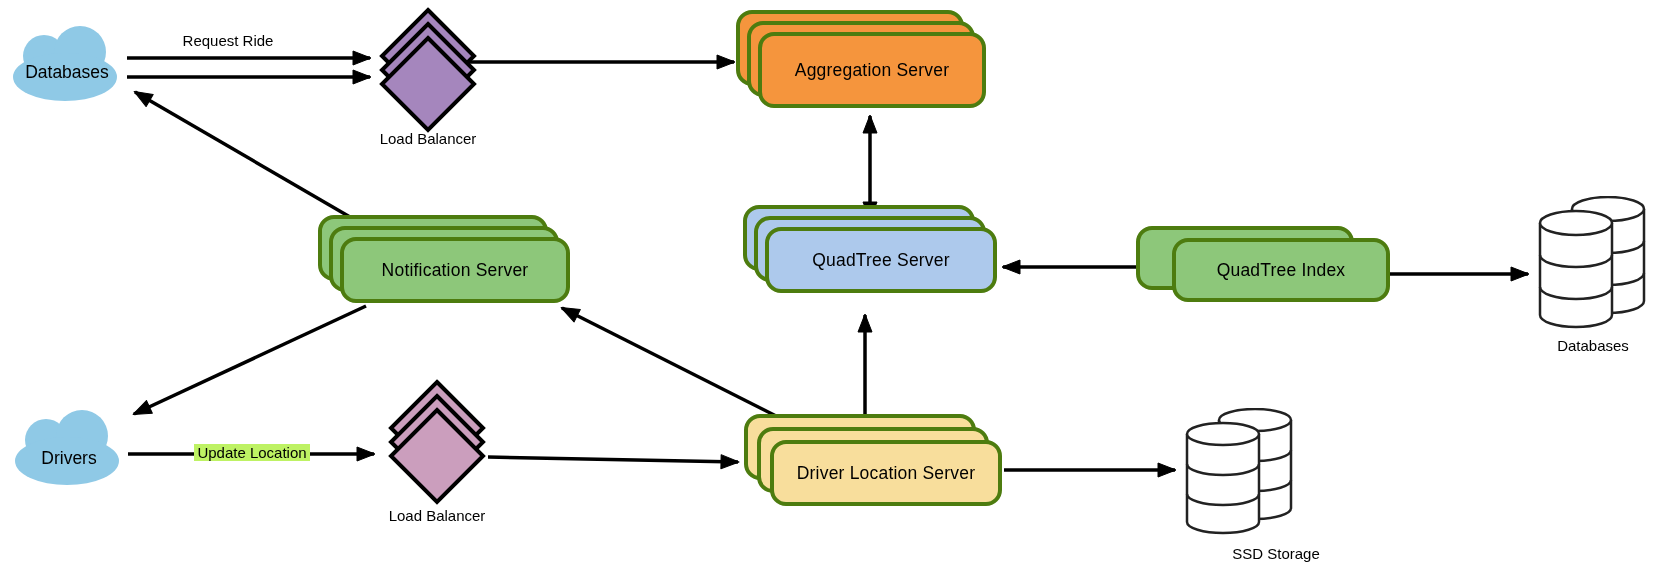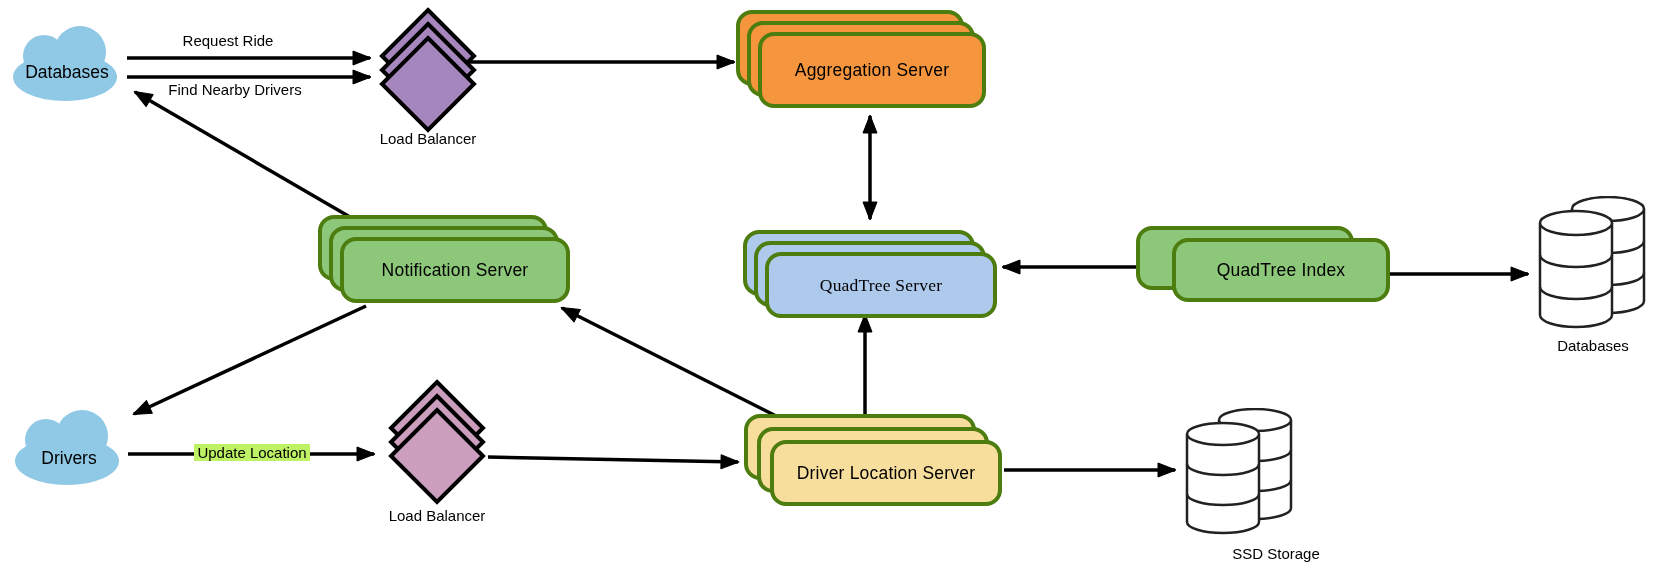--- a/index.html
+++ b/index.html
@@ -51,21 +51,20 @@
     <path class="edge" d="M1368,274 L1528,274" marker-end="url(#ah)"></path>
     <path class="edge" d="M366,306 L134,414" marker-end="url(#ah)"></path>
     <path class="edge" d="M128,454 L374,454" marker-end="url(#ah)"></path>
     <path class="edge" d="M488,457 L738,462" marker-end="url(#ah)"></path>
     <path class="edge" d="M790,423 L562,308" marker-end="url(#ah)"></path>
     <path class="edge" d="M865,445 L865,315" marker-end="url(#ah)"></path>
     <path class="edge" d="M1004,470 L1175,470" marker-end="url(#ah)"></path>
   </svg>
 
   <div class="float-label" style="left:148px; top:31px; width:160px;">Request Ride</div>
-  <div class="float-label" style="left:135px; top:80px; width:200px;">Find Nearby Drivers</div>
   <div class="float-label" style="left:171px; top:443px; width:162px;"><span class="on-line">Update Location</span></div>
 
   <div class="node" style="left:8px; top:22px; width:118px; height:80px;">
     <svg width="118" height="80" viewBox="0 0 118 80">
       <g fill="#8FC9E6">
         <circle cx="36" cy="34" r="21"></circle>
         <circle cx="72" cy="30" r="26"></circle>
         <ellipse cx="57" cy="55" rx="52" ry="24"></ellipse>
       </g>
     </svg>
@@ -84,21 +83,21 @@
   <div class="float-label" style="left:348px; top:129px; width:160px;">Load Balancer</div>
 
   <div class="node orange" style="left:736px; top:10px; width:252px; height:100px;">
     <div class="stack-layer" style="left:0; top:0; width:228px; height:76px;"></div>
     <div class="stack-layer" style="left:11px; top:11px; width:228px; height:76px;"></div>
     <div class="stack-layer stack-front" style="left:22px; top:22px; width:228px; height:76px;">
       <span>Aggregation Server</span>
     </div>
   </div>
 
-  <div class="node blue" style="left:743px; top:230px; width:256px; height:90px;font-family:Liberation Serif, serif;">
+  <div class="node blue" style="left:743px; top:205px; width:256px; height:90px;">
     <div class="stack-layer" style="left:0; top:0; width:232px; height:66px;"></div>
     <div class="stack-layer" style="left:11px; top:11px; width:232px; height:66px;"></div>
     <div class="stack-layer stack-front" style="left:22px; top:22px; width:232px; height:66px;">
       <span>QuadTree Server</span>
     </div>
   </div>
 
   <div class="node green" style="left:1136px; top:226px; width:232px; height:78px;">
     <div class="stack-layer" style="left:0; top:0; width:218px; height:64px;"></div>
     <div class="stack-layer stack-front" style="left:12px; top:12px; width:218px; height:64px;margin-left:24px;">

